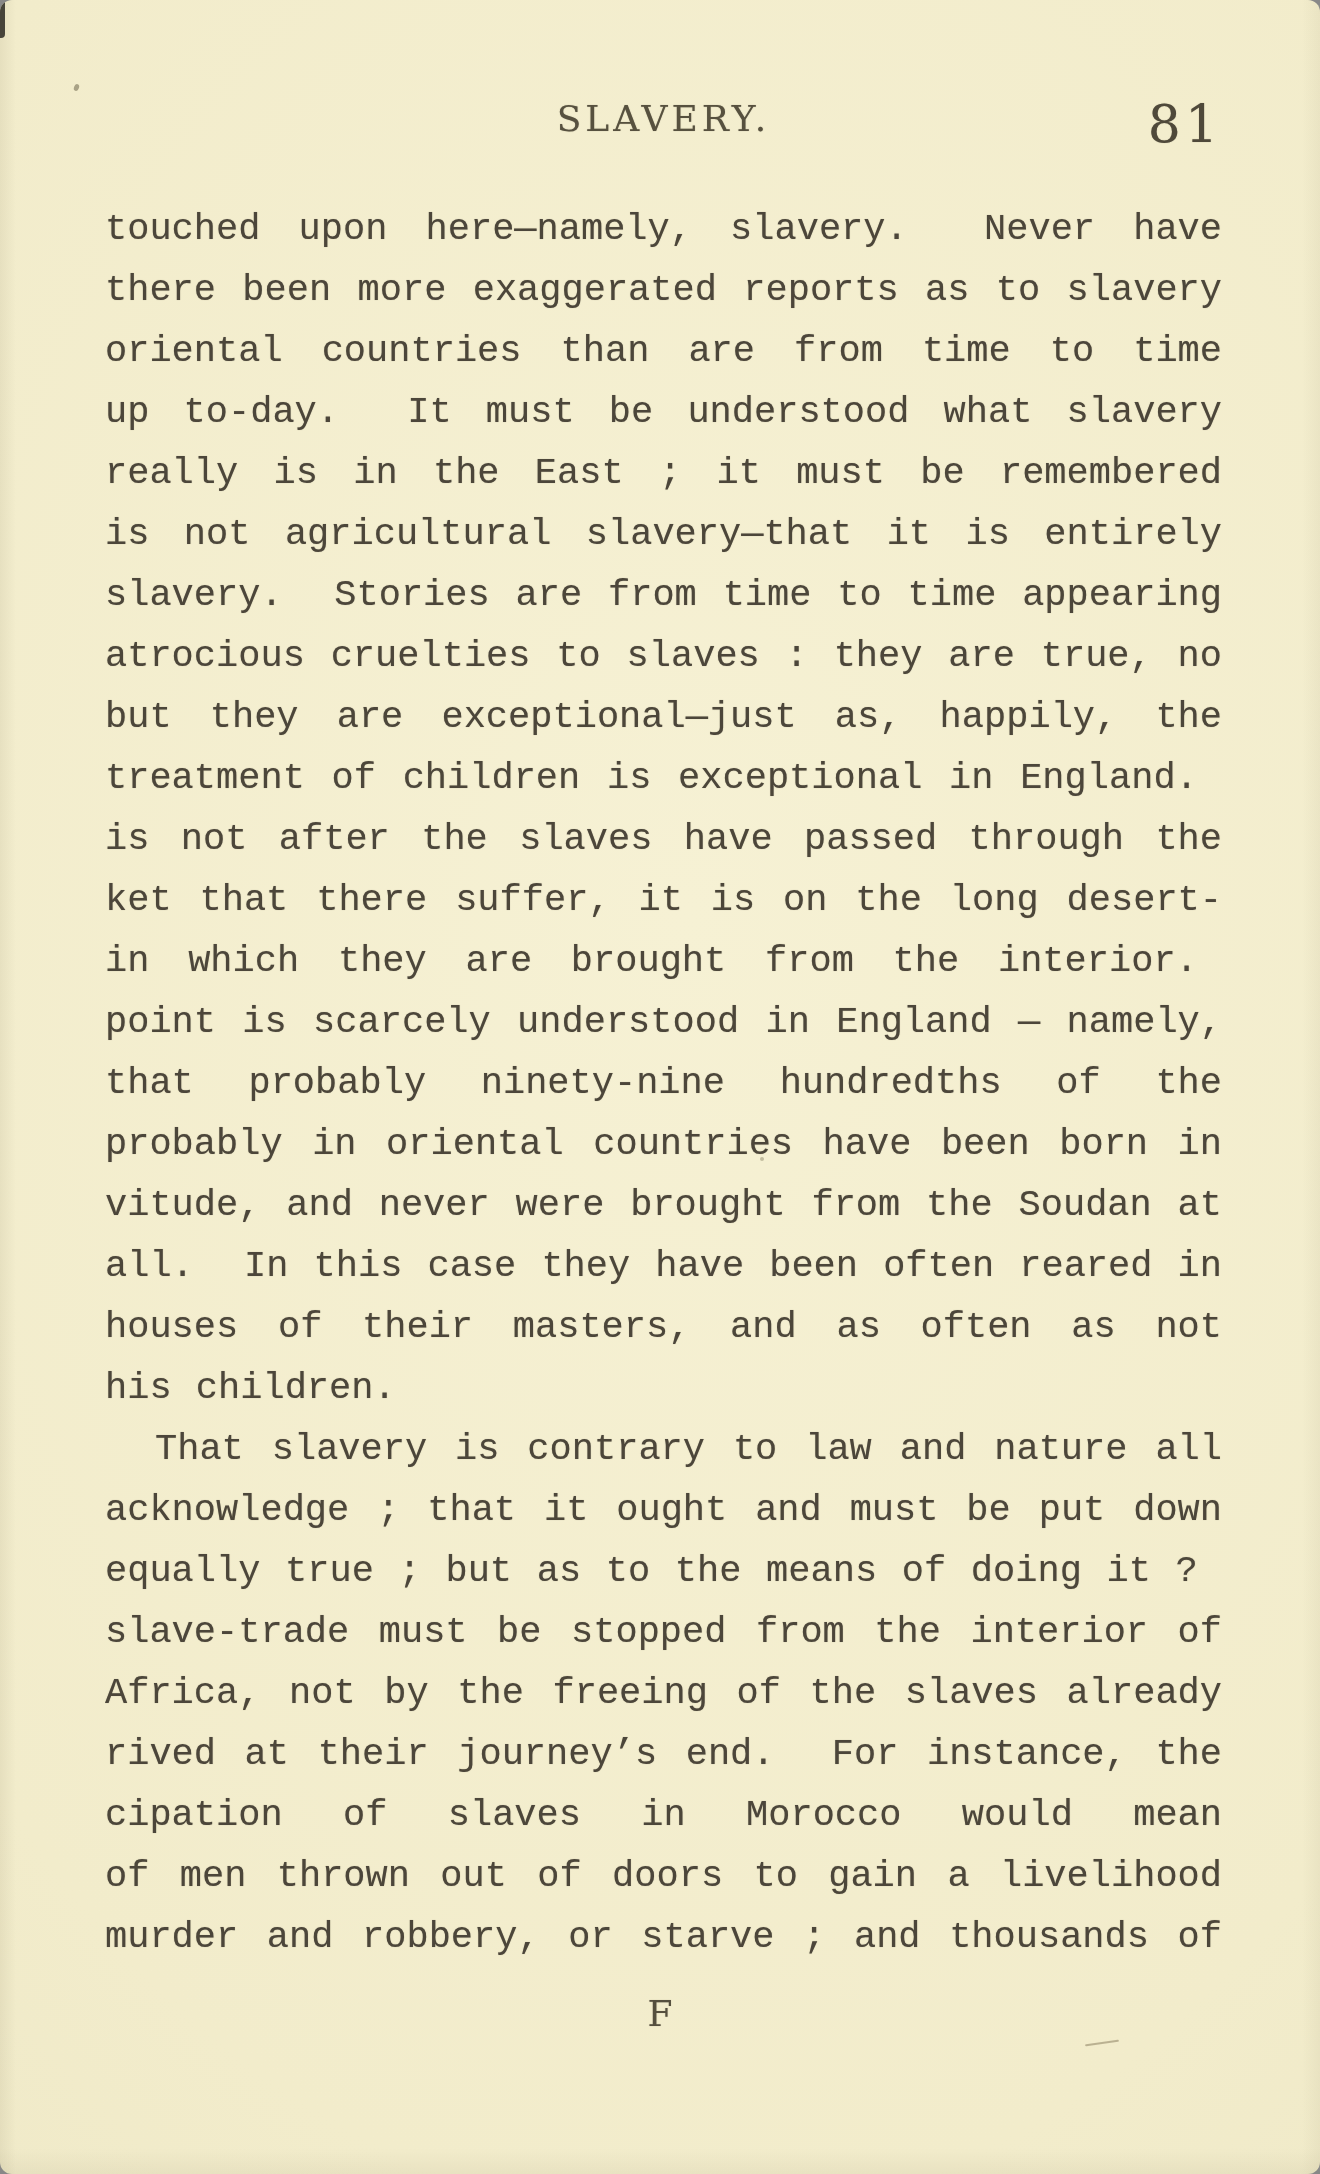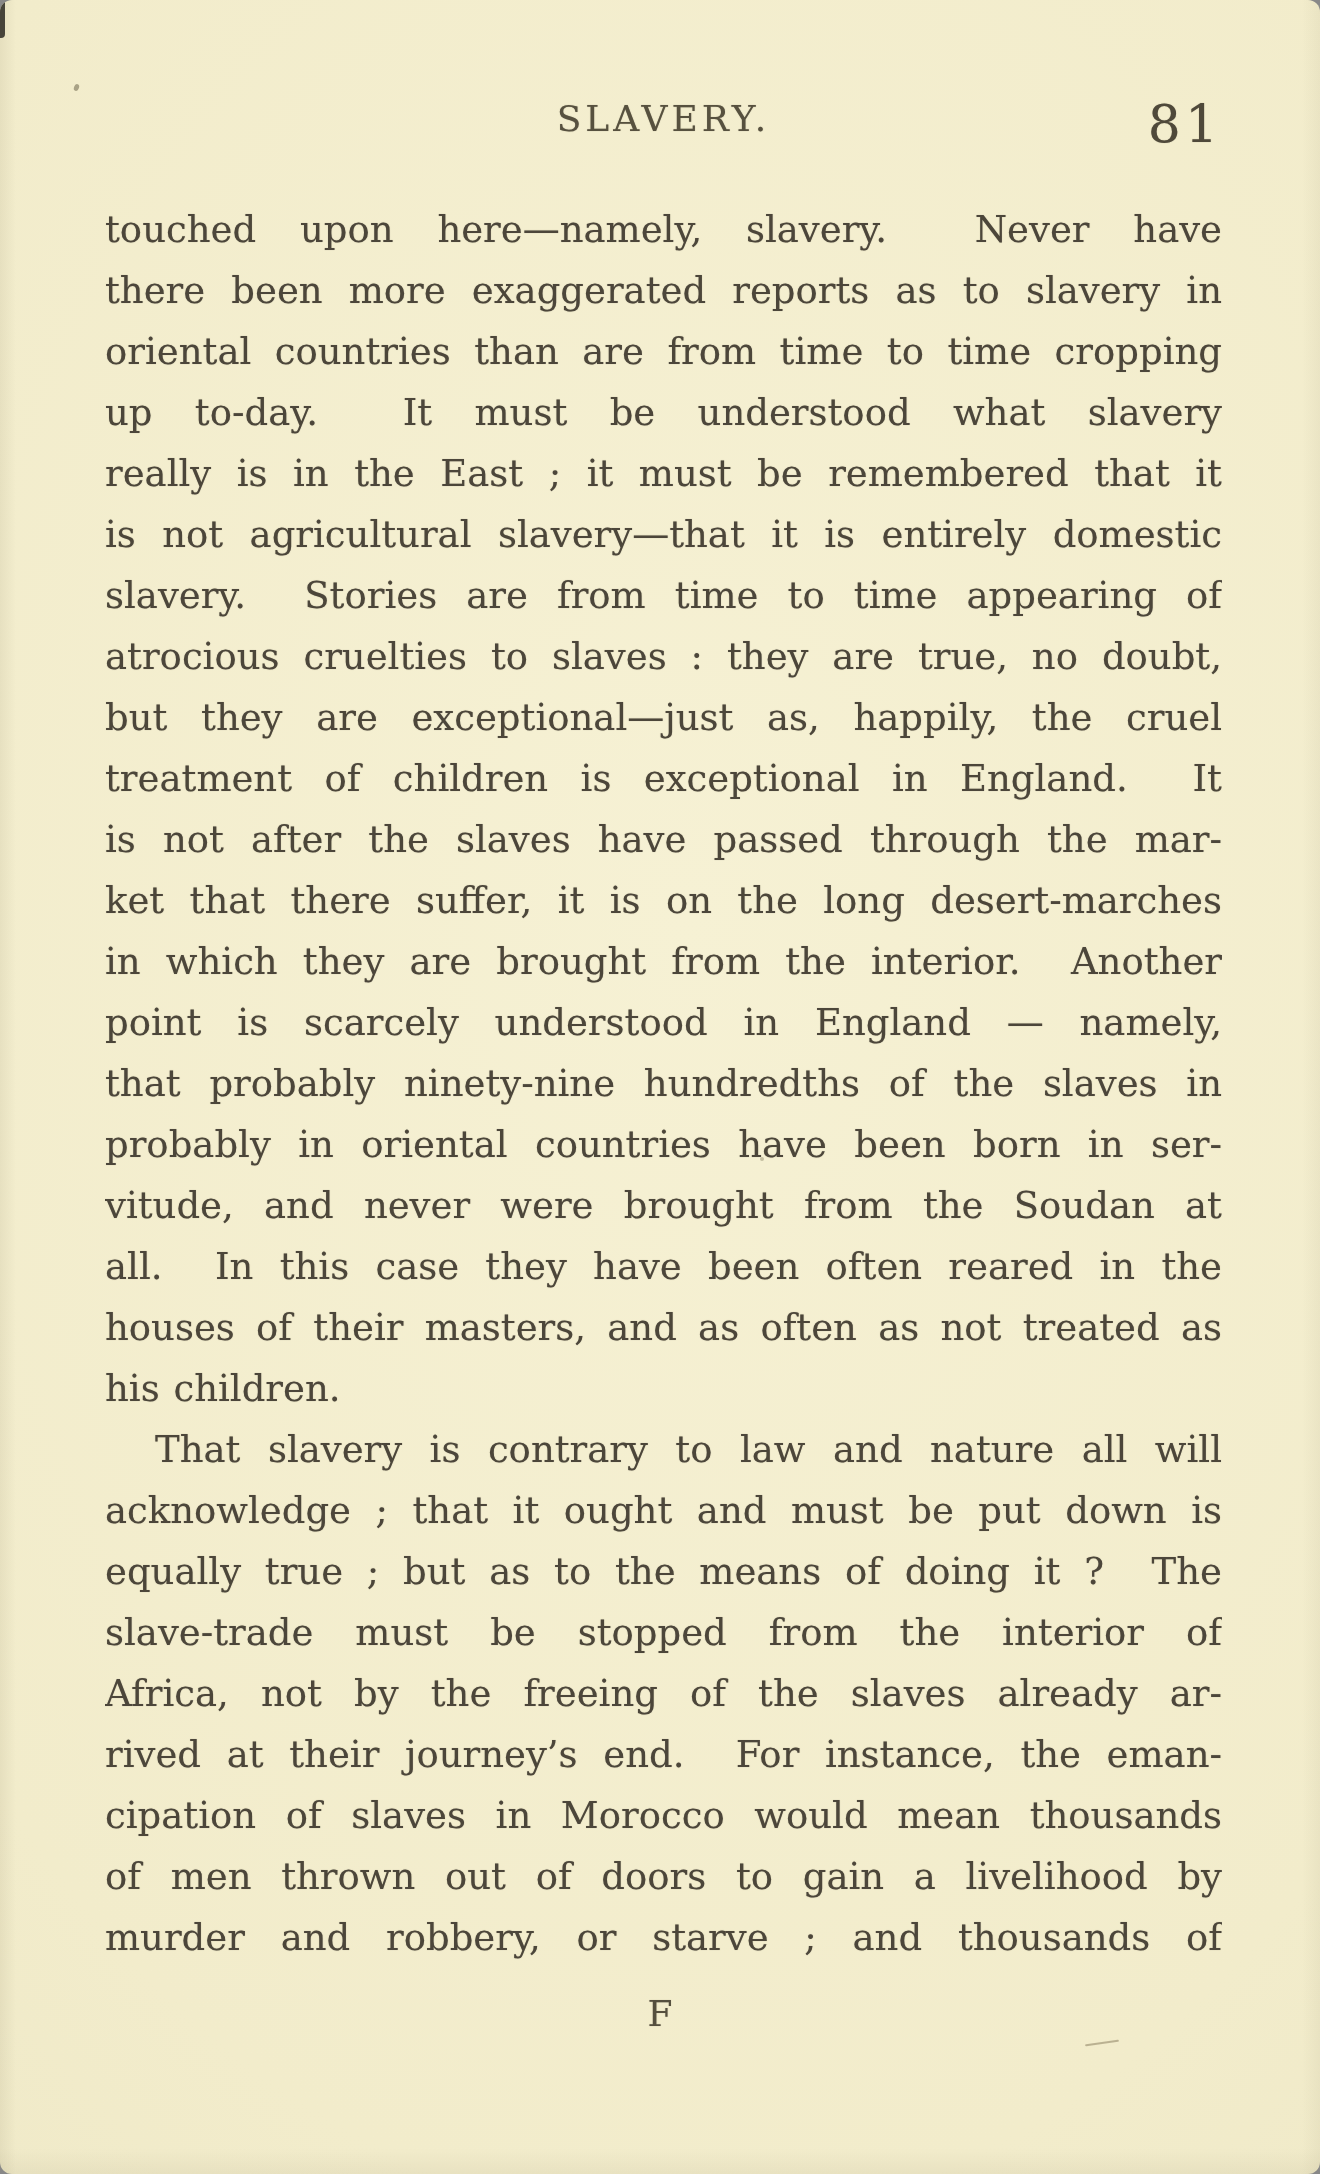--- a/index.html
+++ b/index.html
@@ -62,20 +62,21 @@
     height: 61px;
     line-height: 61px;
     font-size: 37px;
     text-align: justify;
     text-align-last: justify;
     word-spacing: 2px;
     white-space: normal;
     overflow: hidden;
     color: #4c463a;
     text-shadow: 0 0 1px rgba(76,70,58,0.38);
+    font-family: Liberation Mono, monospace;
   }
   .line.flush-left { text-align-last: left; }
   .line.indent { text-indent: 50px; }
 
   
   .footer {
     position: absolute;
     left: 0;
     top: 1993px;
     width: 100%;

